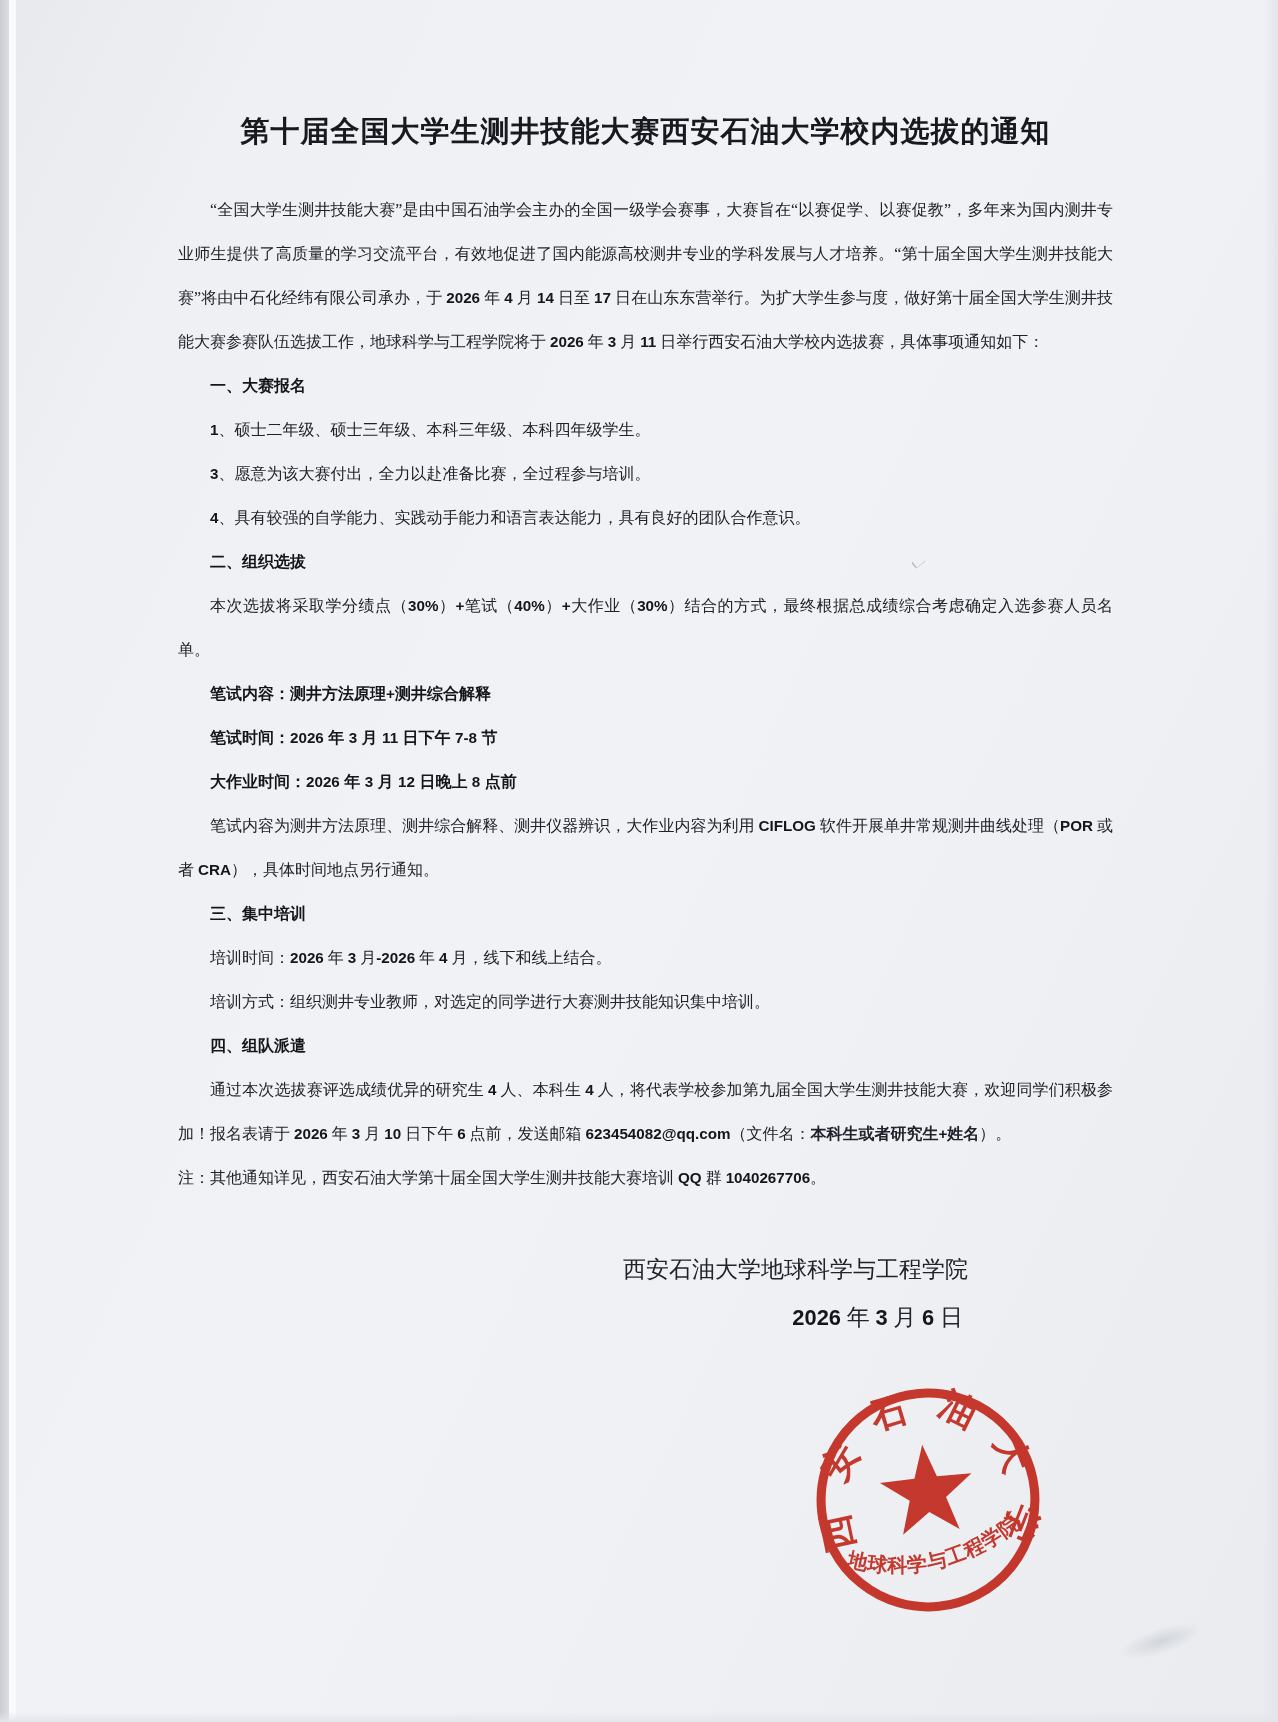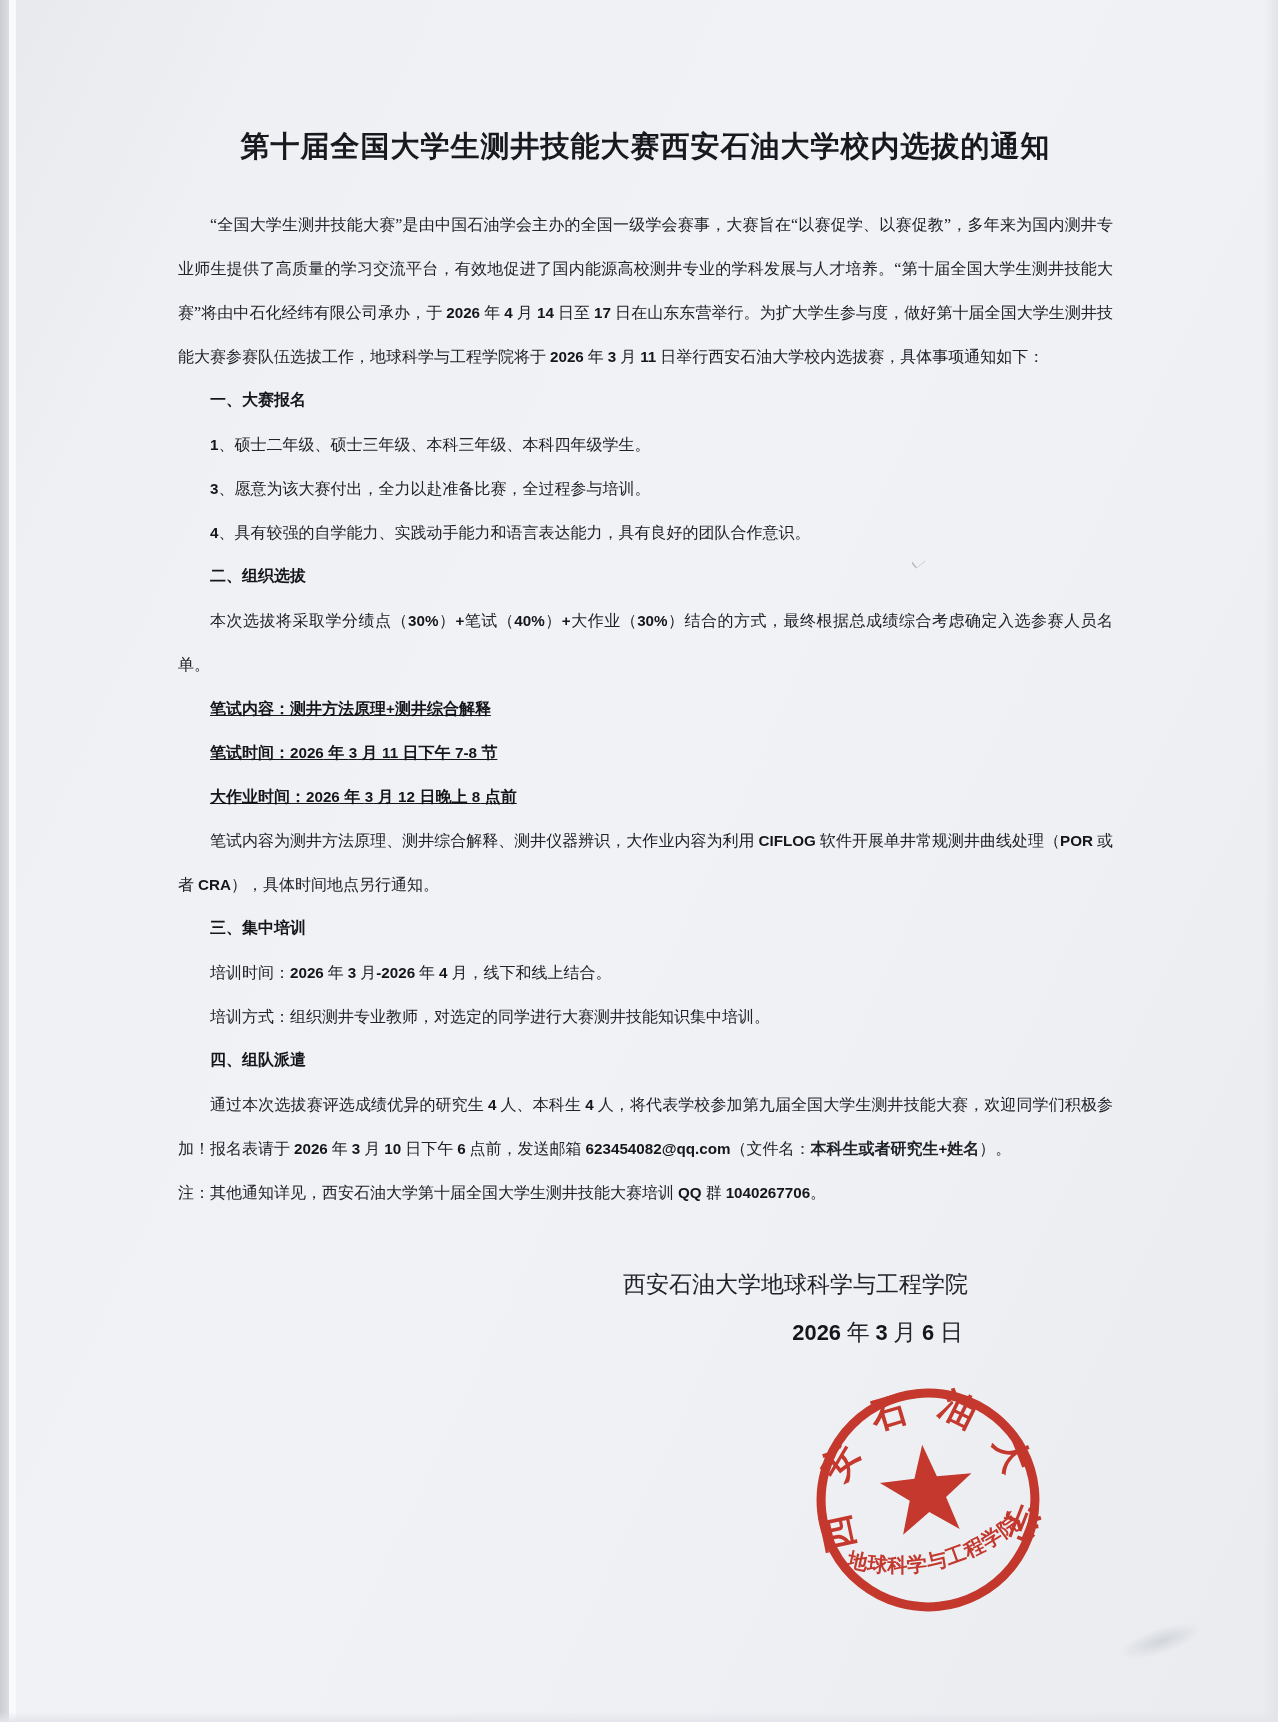--- a/index.html
+++ b/index.html
@@ -10,43 +10,42 @@
     background:
       linear-gradient(115deg, #e7e9ed 0%, #eff0f4 14%, #f1f2f6 45%, #eef0f4 70%, #e9ebef 100%);
     font-family:"Liberation Serif","DejaVu Serif",serif;
     color:#20232a;
   }
   .edge-left    { position:absolute; left:0;  top:0; width:9px;  height:100%; background:linear-gradient(90deg,#c9ccd2,#dcdee3); }
   .edge-gutter  { position:absolute; left:9px;top:0; width:7px;  height:100%; background:#f9fafc; }
   .edge-right   { position:absolute; right:0; top:0; width:14px; height:100%; background:linear-gradient(270deg,#e2e4e9,rgba(226,228,233,0)); }
   .edge-bottom  { position:absolute; left:0; bottom:0; width:100%; height:10px; background:linear-gradient(0deg,#e3e5ea,rgba(227,229,234,0)); }
 
-  .content { position:absolute; left:178px; top:15px; width:935px; }
+  .content { position:absolute; left:178px; top:0; width:935px; }
 
   .title {
     margin-top:112px;
     font-size:29px; font-weight:700; letter-spacing:1px;
     text-align:center;
     font-family:"Liberation Sans","DejaVu Sans",sans-serif;
     color:#17191f;
   }
 
   .bodytext { margin-top:36px; font-size:16px; line-height:44px; text-align:justify; }
   .bodytext p { margin:0; }
   .ind { text-indent:2em; }
   .heading {
     text-indent:2em; font-weight:700;
-    font-family:Liberation Mono, monospace;
+    font-family:Liberation Serif, serif;
     color:#14161b;
   }
   .strongline {
     text-indent:2em; font-weight:700;
     font-family:"Liberation Sans","DejaVu Sans",sans-serif;
     color:#14161b;
-    text-decoration:underline;
   }
   b.inlineb { font-weight:700; font-family:"Liberation Sans","DejaVu Sans",sans-serif;margin-top:40px; }
 
   .lat { font-family:"Liberation Sans","DejaVu Sans",sans-serif; font-weight:700; font-size:0.95em; color:#14161b; }
 
   .sigblock { margin-top:46px; font-size:23px; line-height:48px; text-align:right; }
   .sig-org  { padding-right:145px; }
   .sig-date { padding-right:150px; }
 
   .seal {

